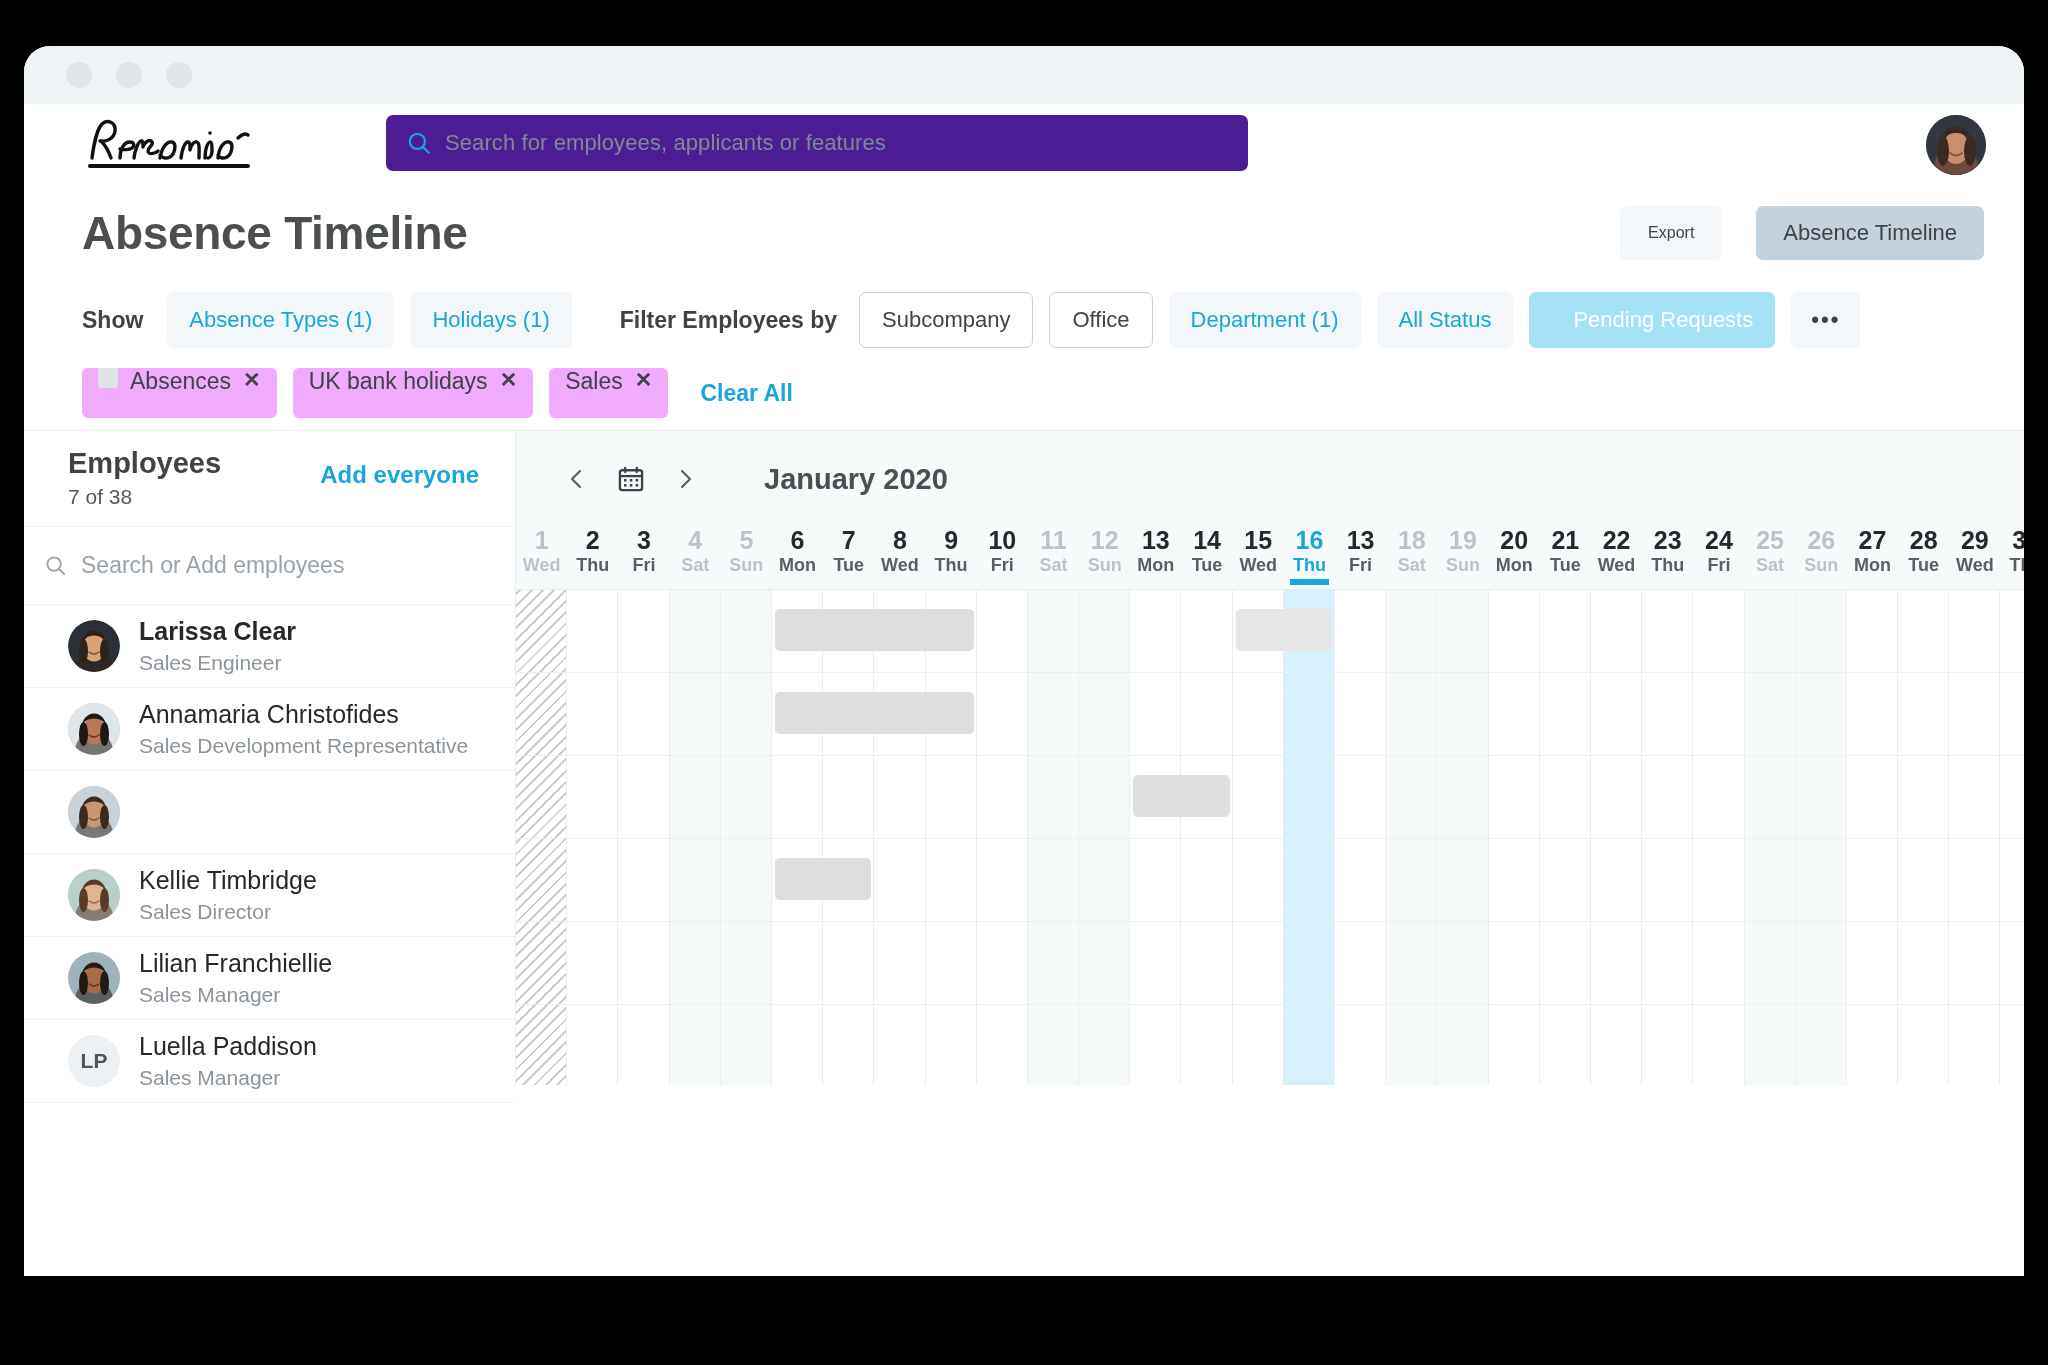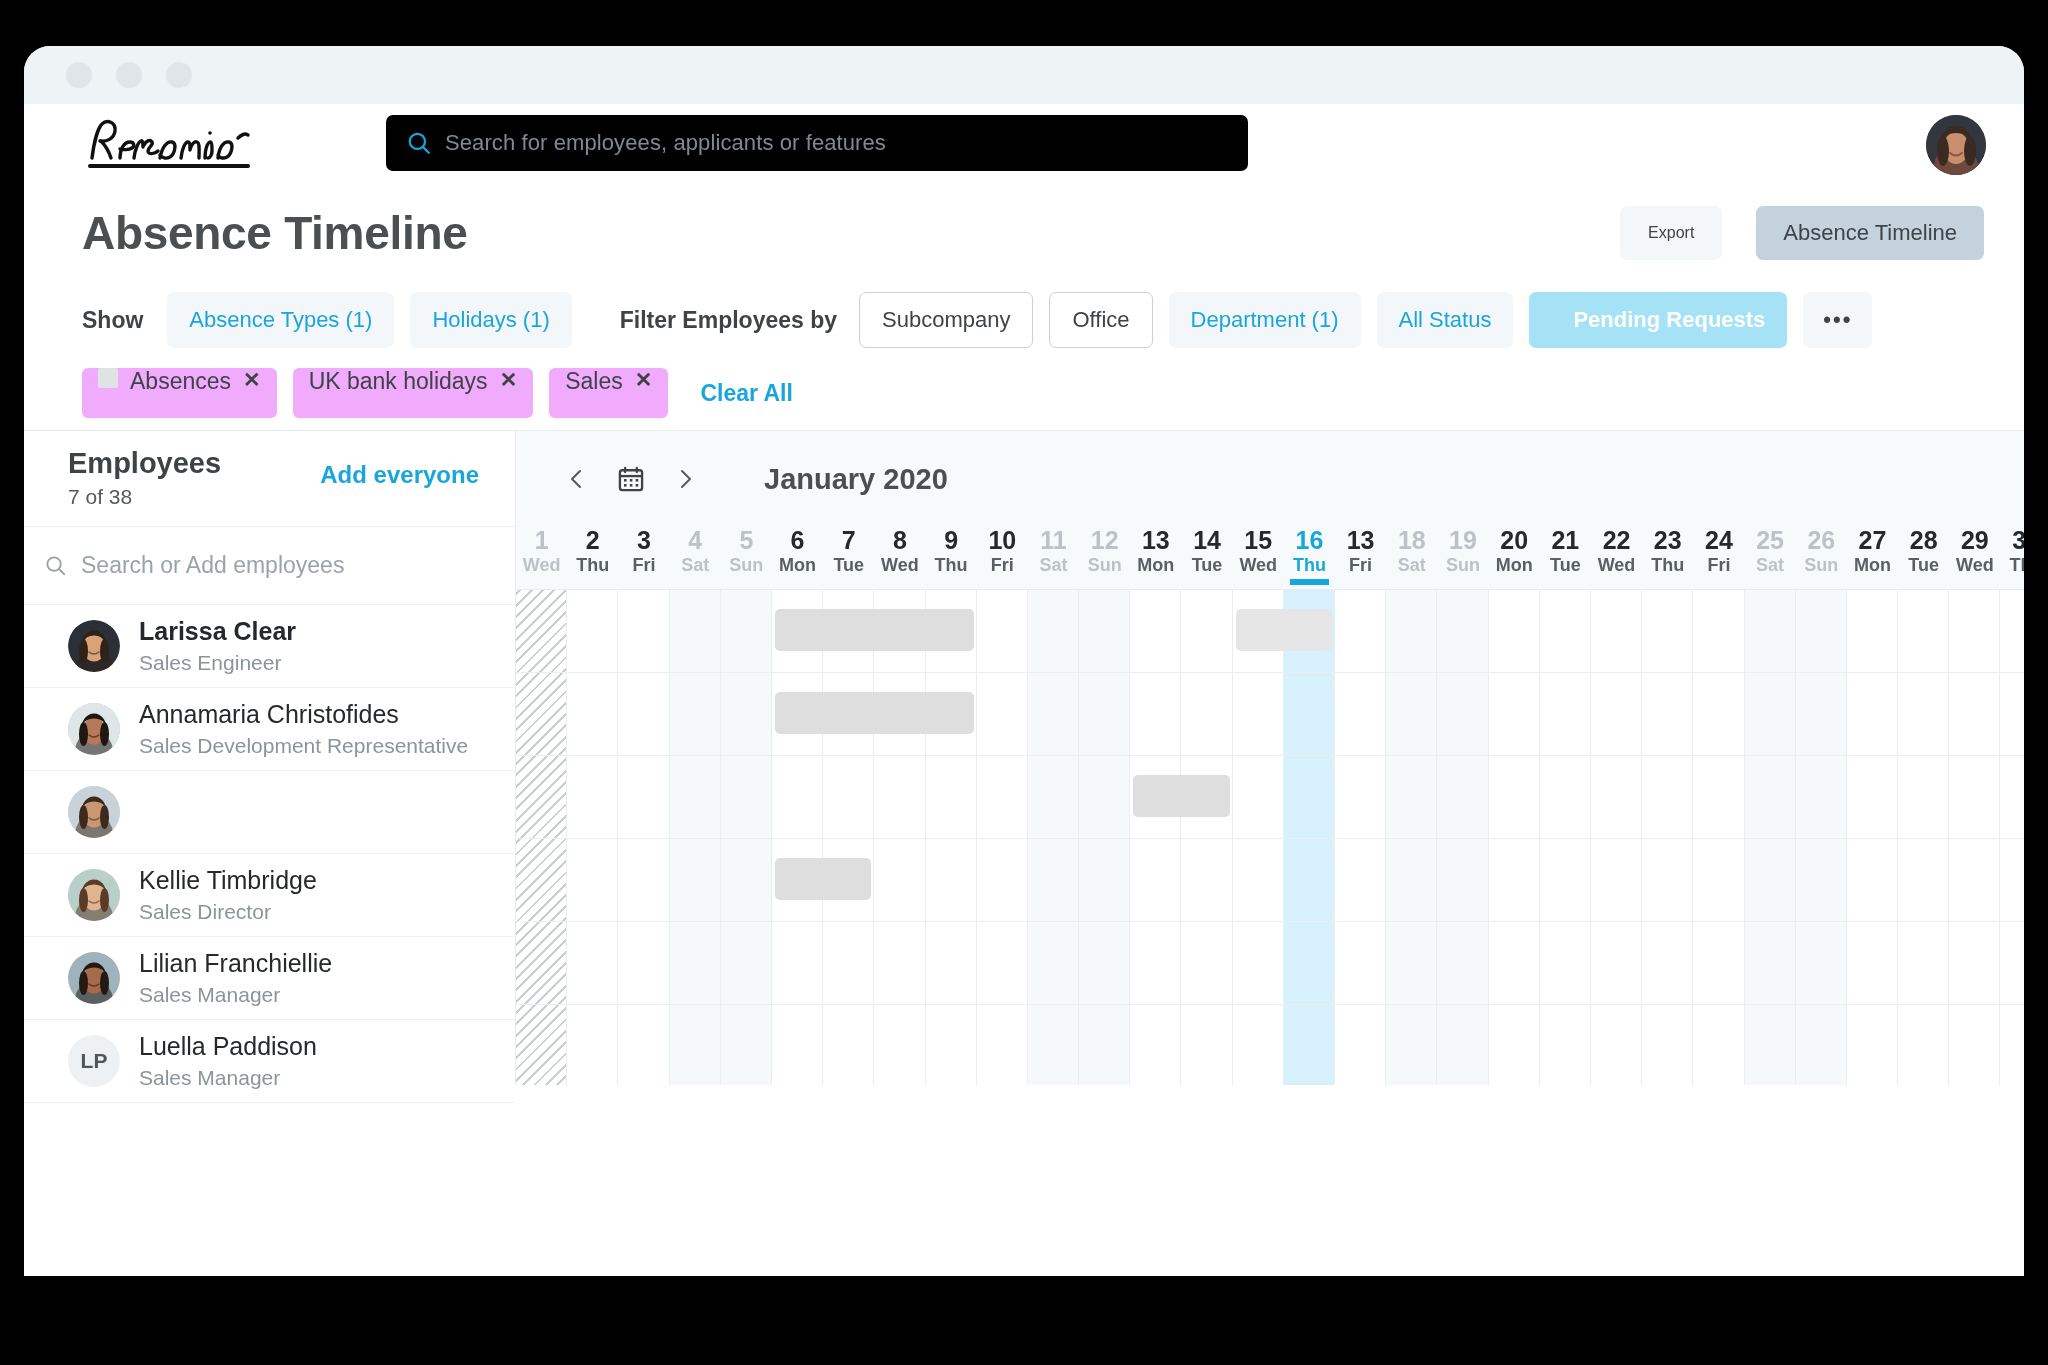--- a/index.html
+++ b/index.html
@@ -58,21 +58,21 @@
   .logo {
     width: 190px;
     flex: 0 0 190px;
     padding-left: 18px;
   }
   .logo svg { display: block; }
 
   .searchbar {
     width: 862px;
     height: 56px;
-    background: #000000;
+    background: #4c1d95;
     border-radius: 7px;
     display: flex;
     align-items: center;
     padding: 0 20px;
     gap: 13px;
     margin-left: 132px;
   }
   .searchbar .ph {
     font-size: 22px;
     color: #7e8a93;
@@ -172,21 +172,21 @@
   }
   .pill + .pill { margin-left: 16px; }
   .pill.outlined {
     background: #ffffff;
     border: 1.5px solid #c9d2d8;
     color: #3f4347;
   }
   .pill.filled {
     background: #a5e2f5;
     color: #ffffff;
-    font-weight: bold;
+    font-weight: normal;
     padding-left: 44px;
   }
   .pill.dots {
     color: #3f4347;
     font-weight: bold;
     letter-spacing: 2px;
     padding: 0 20px;
   }
   .filter-label {
     font-size: 23px;

